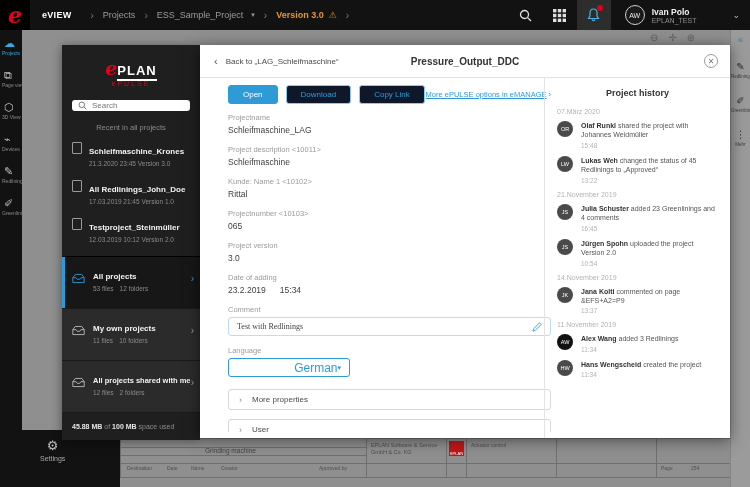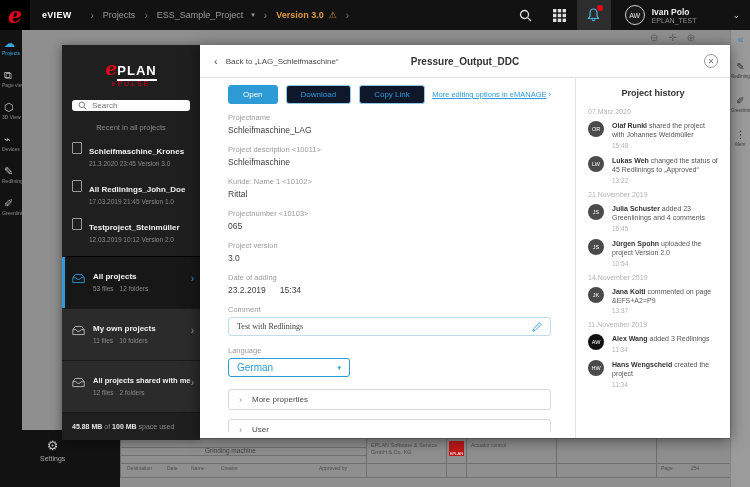--- a/index.html
+++ b/index.html
@@ -89,28 +89,28 @@
   .btn-primary { background:#2e9bd6; color:#fff; border:1px solid #2e9bd6; }
   .btn-outline { background:#0f172a; color:#2e9bd6; border:1px solid #8fcae8; margin-left:8px; }
   .m-link { margin-left:auto; color:#2e9bd6; font-size:7.5px; text-decoration:underline; cursor:pointer; white-space:nowrap; }
   .m-link .c { text-decoration:none; display:inline-block; margin-left:2px; }
   .f-label { color:#9b9b9b; font-size:7.5px; margin-bottom:3px; }
   .f-value { color:#3f3f3f; font-size:8.5px; margin-bottom:10px; }
   .f-value .t2 { margin-left:14px; }
   .comment-box { display:flex; align-items:center; border:1px solid #bfdcec; border-radius:3px; height:19px; padding:0 8px; margin-bottom:10px; }
   .comment-box input { border:none; outline:none; flex:1; font-size:8px; color:#3f3f3f; font-family:Liberation Serif, serif; }
   .lang-box { display:flex; align-items:center; border:1px solid #2e9bd6; border-radius:3px; height:19px; width:122px; padding:0 8px; margin-bottom:12px; cursor:pointer; }
-  .lang-box .v { color:#2e9bd6; font-size:10px; flex:1; }
+  .lang-box .v { color:#2e9bd6; font-size:12px; flex:1;text-align:right; }
   .lang-box .a { color:#2e9bd6; font-size:7px; }
   .collapse { display:flex; align-items:center; border:1px solid #d8d8d8; border-radius:3px; height:21px; padding:0 10px; margin-bottom:9px; cursor:pointer; }
   .collapse .c { color:#8a8a8a; font-size:9px; margin-right:10px; }
   .collapse .t { color:#4a4a4a; font-size:8px; }
 
   
-  .m-right { position:absolute; top:33px; right:0; width:155px; bottom:0; border-left:1px solid #e3e3e3; padding:10px 12px 0 12px; overflow:hidden; }
+  .m-right { position:absolute; top:33px; right:0; width:186px; bottom:0; border-left:1px solid #e3e3e3; padding:10px 12px 0 12px; overflow:hidden; }
   .h-title { text-align:center; font-size:9px; font-weight:bold; color:#333; margin-bottom:10px; }
   .h-date { color:#b3b3b3; font-size:7px; margin:7px 0 6px 0; }
   .h-entry { display:flex; margin-bottom:7px; }
   .h-av { width:16px; height:16px; border-radius:50%; flex:none; margin-right:8px; background:#4a4a4a; color:#fff; font-size:5.5px; display:flex; align-items:center; justify-content:center; }
   .h-av.dark { background:#111; }
   .h-body { font-size:7px; color:#555; line-height:1.35; }
   .h-body b { color:#333; }
   .h-time { color:#b3b3b3; font-size:6.5px; margin-top:2px; }
 
   
@@ -308,21 +308,21 @@
       </div>
       <div class="m-title">Pressure_Output_DDC</div>
       <div class="m-close">✕</div>
     </div>
 
     <div class="m-left">
       <div class="m-btnrow">
         <button class="btn btn-primary">Open</button>
         <button class="btn btn-outline">Download</button>
         <button class="btn btn-outline">Copy Link</button>
-        <span class="m-link"><span>More editing options in eMANAGE</span><span class="c">›</span></span>
+        <span class="m-link"><span>More ePULSE options in eMANAGE</span><span class="c">›</span></span>
       </div>
 
       <div class="f-label">Projectname</div>
       <div class="f-value">Schleifmaschine_LAG</div>
       <div class="f-label">Project description &lt;10011&gt;</div>
       <div class="f-value">Schleifmaschine</div>
       <div class="f-label">Kunde: Name 1 &lt;10102&gt;</div>
       <div class="f-value">Rittal</div>
       <div class="f-label">Projectnumber &lt;10103&gt;</div>
       <div class="f-value">065</div>

